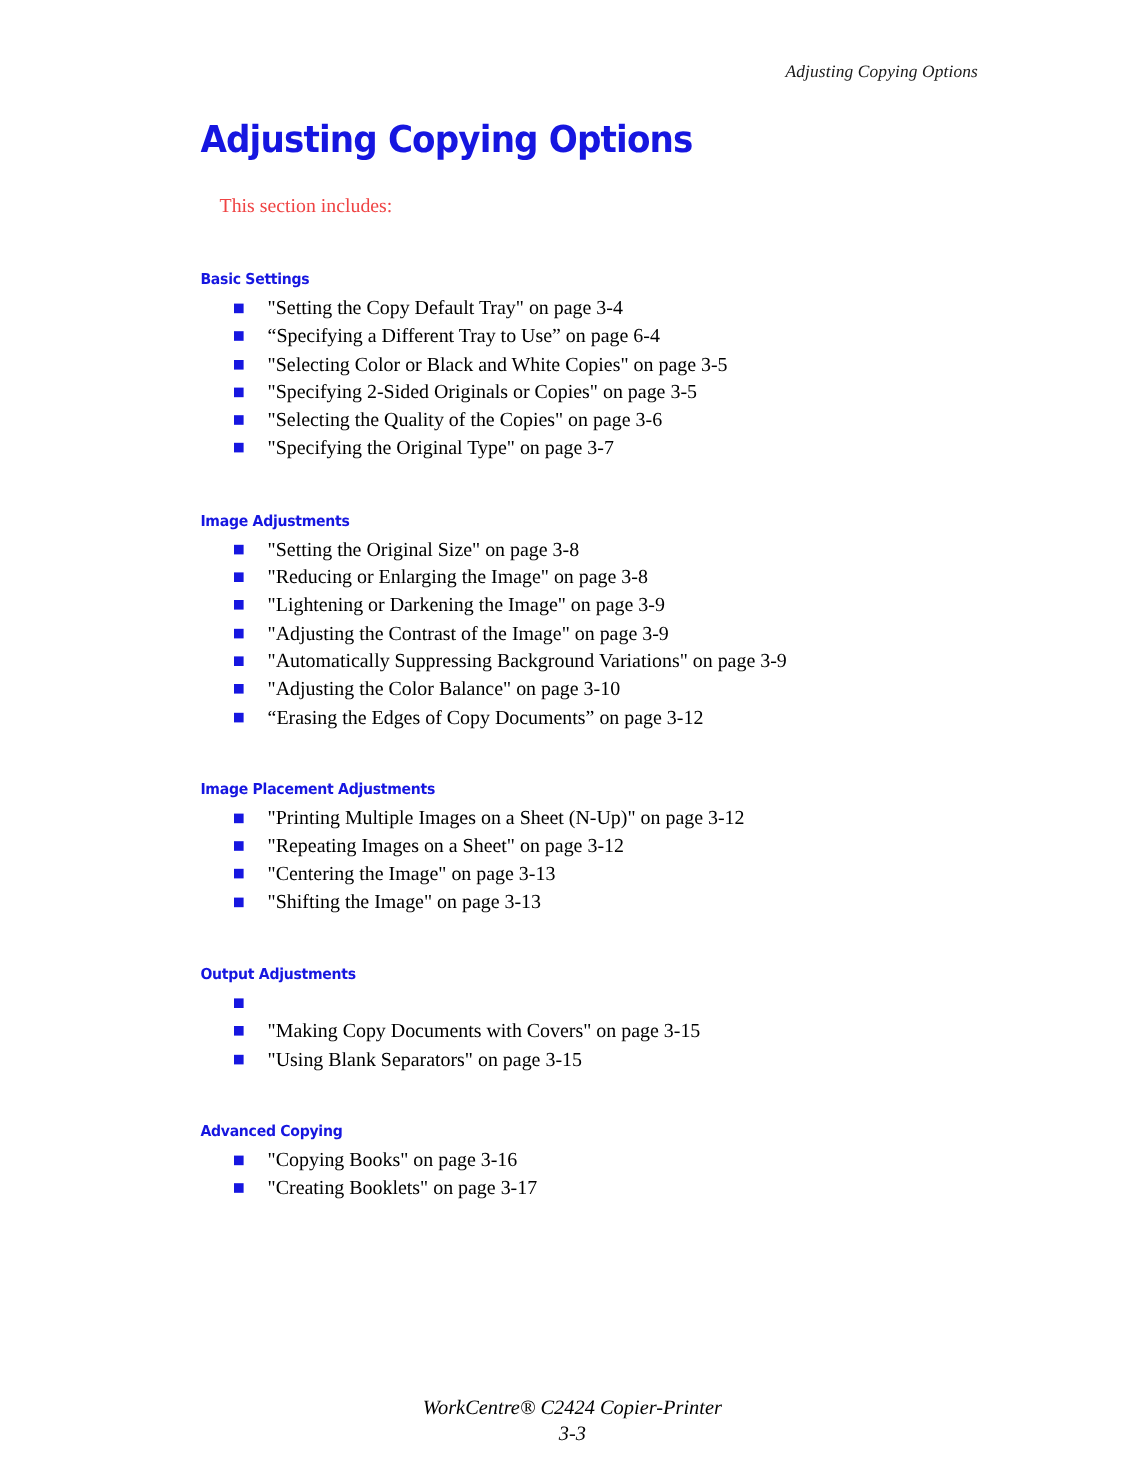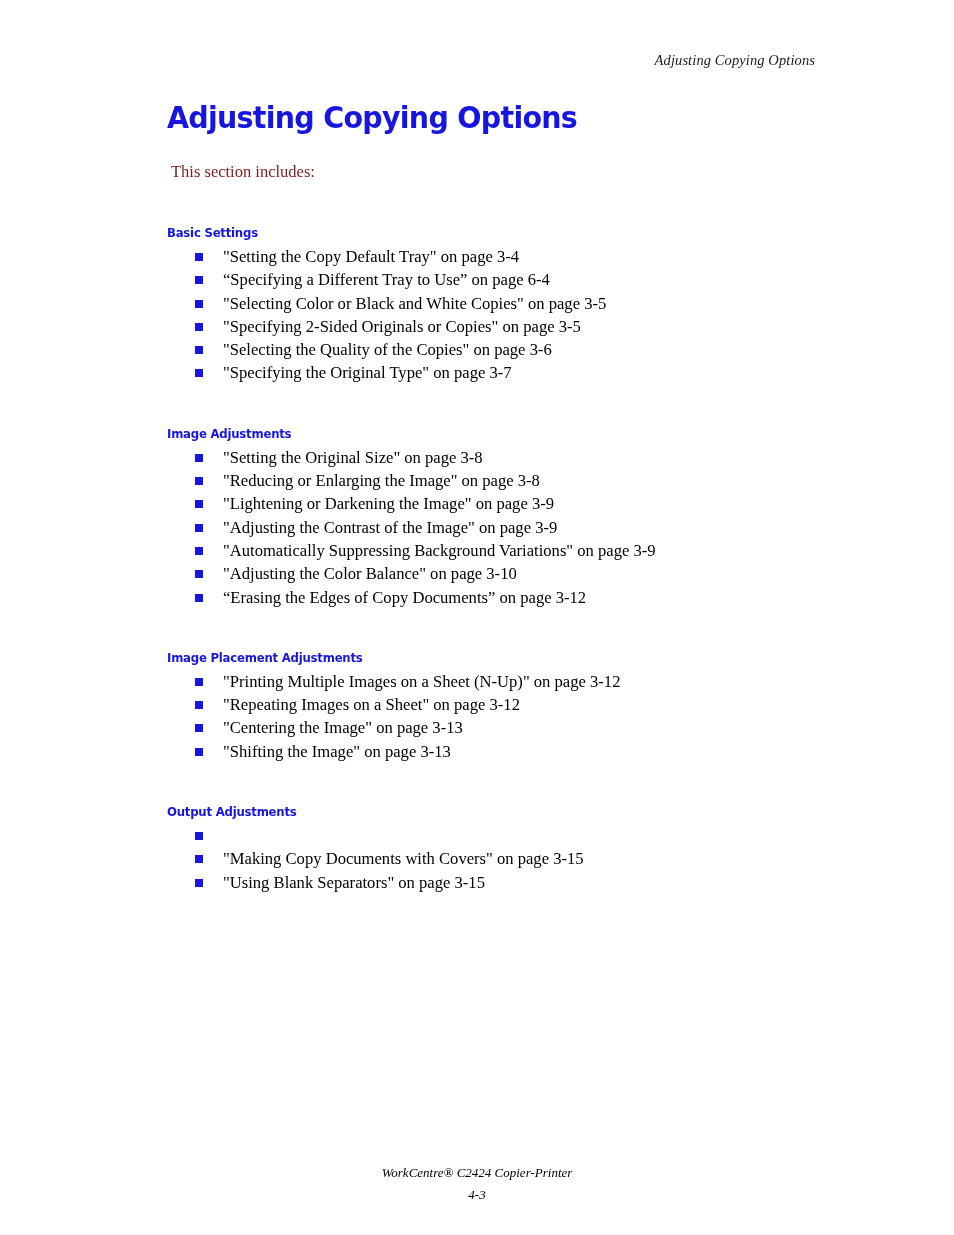--- a/index.html
+++ b/index.html
@@ -56,25 +56,25 @@
     font-size: 31px;
     line-height: 38px;
     letter-spacing: -0.8px;
     color: #1616e0;
     transform: scaleX(0.92);
     transform-origin: left center;
     white-space: nowrap;
   }
 
   p.intro {
-    margin: 4px;
+    margin: 16px;
     padding: 0;
     font-size: 16.5px;
     line-height: 20px;
-    color: #7f1d1d;
+    color: #ef4444;
   }
   .intro-wrap { margin-top: 26px; }
 
   
   .section { margin-top: 41px; }
   .section.first { margin-top: 43px; }
 
   h2.section-title {
     margin: 0 0 4px 0;
     padding: 0;
@@ -123,21 +123,21 @@
 
   
   .footer {
     position: absolute;
     left: 0;
     top: 1162px;
     width: 954px;
     text-align: center;
     font-family: "Liberation Serif", "DejaVu Serif", serif;
     font-style: italic;
-    font-size: 13px;
+    font-size: 17px;
     line-height: 21px;
     color: #000;
   }
   .footer .page-number {
     display: block;
     margin-top: 1px;
   }
 </style>
 </head>
 <body>
@@ -188,22 +188,29 @@
           </ul>
         </div>
         <div class="section">
           <h2 class="section-title">Output Adjustments</h2>
           <ul class="link-list">
             <li><span class="bullet"></span></li>
             <li><span class="bullet"></span><span class="entry-text">"Making Copy Documents with Covers" on page 3-15</span></li>
             <li><span class="bullet"></span><span class="entry-text">"Using Blank Separators" on page 3-15</span></li>
           </ul>
         </div>
+        <div class="section">
+          <h2 class="section-title">Advanced Copying</h2>
+          <ul class="link-list">
+            <li><span class="bullet"></span><span class="entry-text">"Copying Books" on page 3-16</span></li>
+            <li><span class="bullet"></span><span class="entry-text">"Creating Booklets" on page 3-17</span></li>
+          </ul>
+        </div>
       </div>
 
   </div>
 
   <div class="footer">
     <span>WorkCentre® C2424 Copier-Printer</span>
-    <span class="page-number">4-3</span>
+    <span class="page-number">3-3</span>
   </div>
 
 </div>
 
 </body></html>

